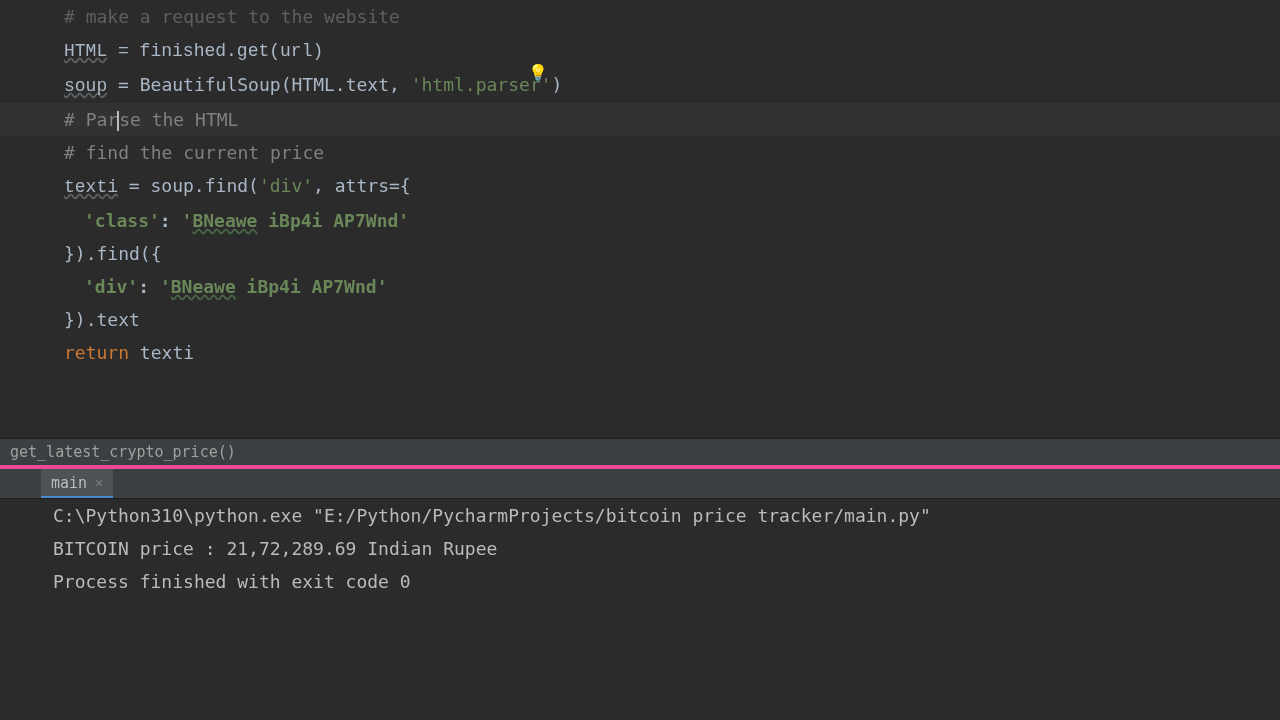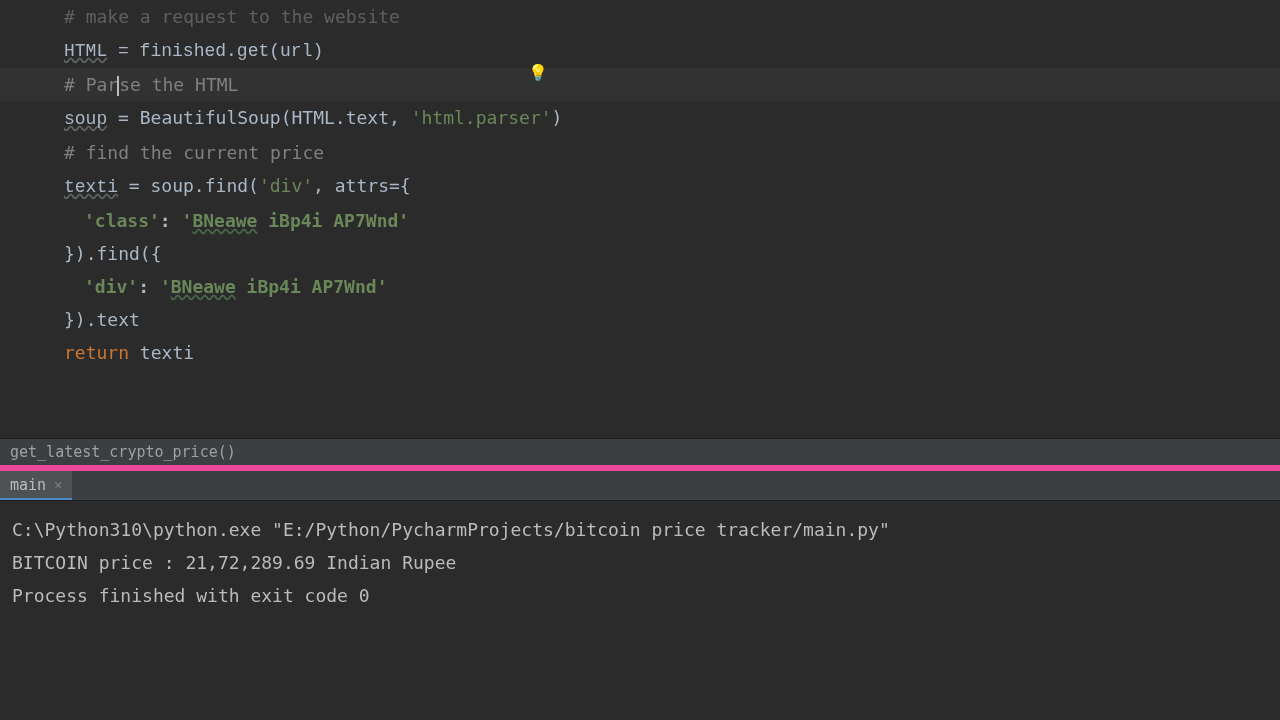--- a/index.html
+++ b/index.html
@@ -52,72 +52,74 @@
     left: 528px;
     top: 56px;
     font-size: 16px;
   }
   .breadcrumb {
     background: #3c3f41;
     padding: 4px 10px;
     font-size: 15px;
     color: #a0a0a0;
     border-top: 1px solid #1e1f22;
-    border-bottom: 6px solid #ec4899;
+    border-bottom: 4px solid #ec4899;
   }
   .tab-bar {
     background: #3c3f41;
     display: flex;
     align-items: center;
     border-bottom: 1px solid #1e1f22;
     height: 30px;
   }
   .tab {
     display: flex;
     align-items: center;
     gap: 8px;
     padding: 4px 10px;
     background: #4e5254;
     font-size: 15px;
     color: #bbbbbb;
     border-bottom: 2px solid #4a88c7;
     height: 100%;
+    margin-left: 41px;
   }
   .tab-close {
     color: #808080;
     font-size: 13px;
     cursor: pointer;
   }
   .console {
     background: #2b2b2b;
-    padding: 12px 12px;
+    padding: 0 12px;
     font-size: 18px;
     line-height: 33px;
     color: #bbbbbb;
     height: 210px;
+    margin-left: 41px;
   }
   .console-line { white-space: pre; }
   .indent1 { padding-left: 64px; }
   .indent2 { padding-left: 84px; font-weight: bold; }
   .indent0 { padding-left: 4px; }
   .faded-top { opacity: 0.6; }
 </style>
 </head>
 <body>
 
 <div class="editor">
   <span class="bulb">💡</span>
 
   <div class="code-line indent1 faded-top"><span class="comment"># make a request to the website</span></div>
 
   <div class="code-line indent1"><span class="ident wavy">HTML</span><span class="ident"> = finished.get(url)</span></div>
 
+  <div class="code-line indent1"><span class="ident wavy">soup</span><span> = </span><span class="func-call">BeautifulSoup</span><span>(HTML.text, </span><span class="string">'html.parser'</span><span>)</span></div>
+
   <div class="code-line indent1 highlighted-line"><span class="comment"># Par</span><span class="cursor"></span><span class="comment">se the HTML</span></div>
-
-  <div class="code-line indent1"><span class="ident wavy">soup</span><span> = </span><span class="func-call">BeautifulSoup</span><span>(HTML.text, </span><span class="string">'html.parser'</span><span>)</span></div>
 
   <div class="code-line indent1"><span class="comment"># find the current price</span></div>
 
   <div class="code-line indent1"><span class="ident wavy">texti</span><span> = soup.find(</span><span class="string">'div'</span><span>, </span><span class="param-name">attrs</span><span>={</span></div>
 
   <div class="code-line indent2"><span class="string">'class'</span><span>: </span><span class="string">'</span><span class="string wavy-green">BNeawe</span><span class="string"> iBp4i AP7Wnd'</span></div>
 
   <div class="code-line indent1"><span>}).find({</span></div>
 
   <div class="code-line indent2"><span class="string">'div'</span><span>: </span><span class="string">'</span><span class="string wavy-green">BNeawe</span><span class="string"> iBp4i AP7Wnd'</span></div>

